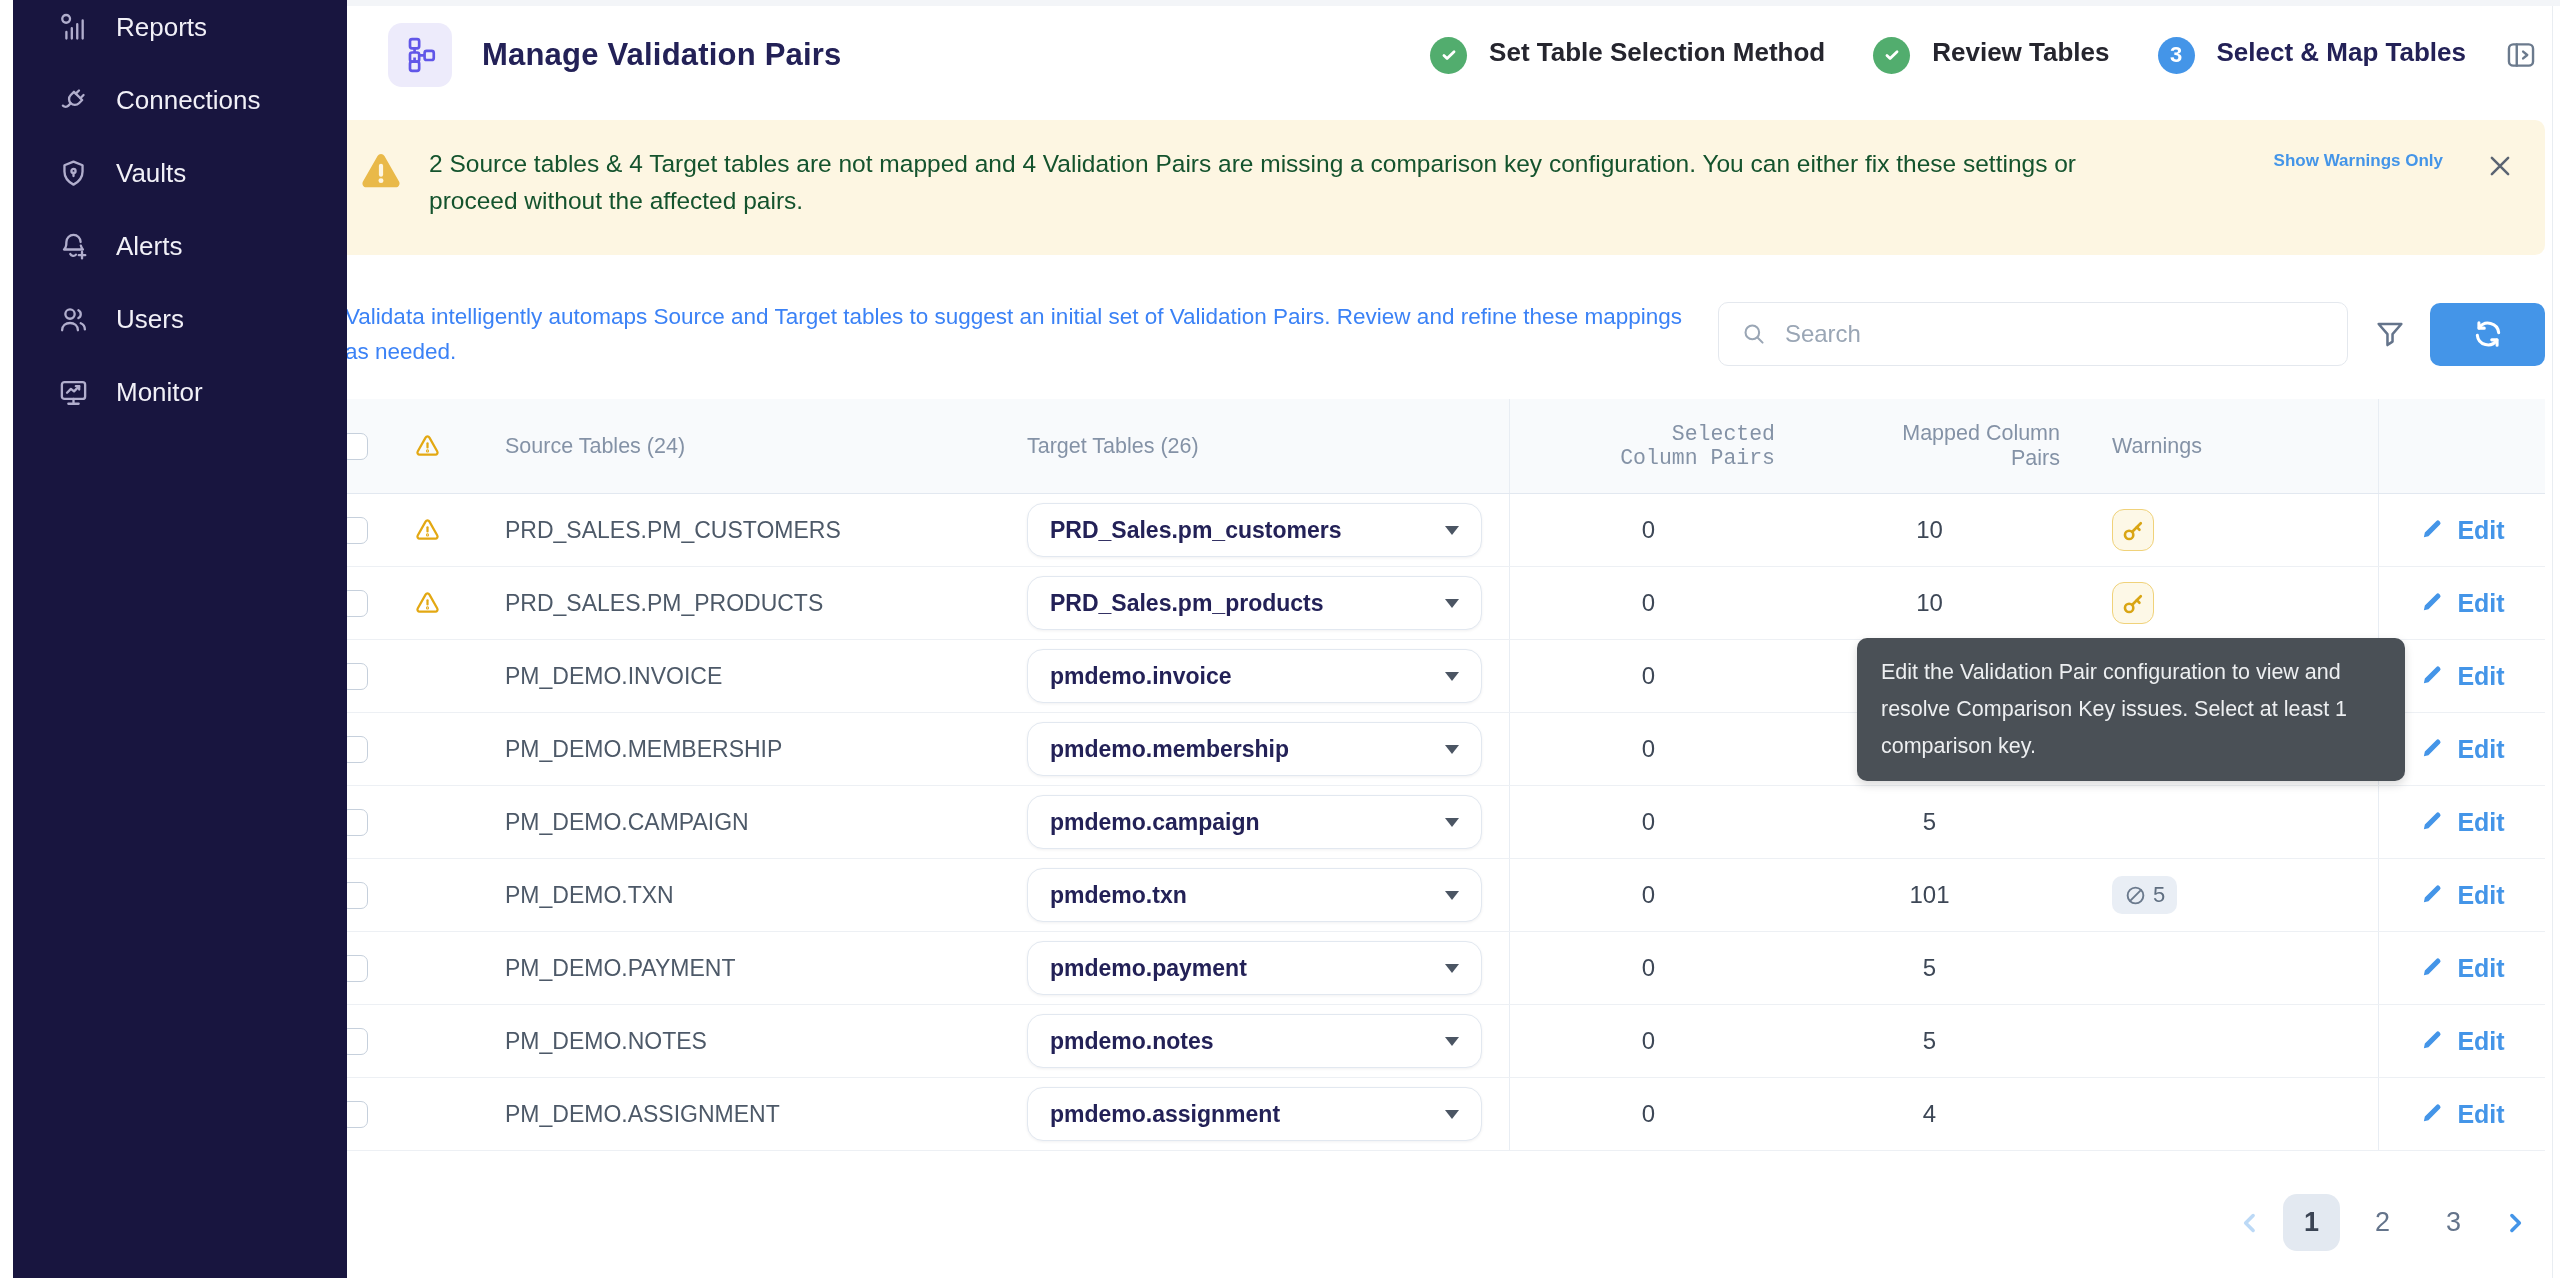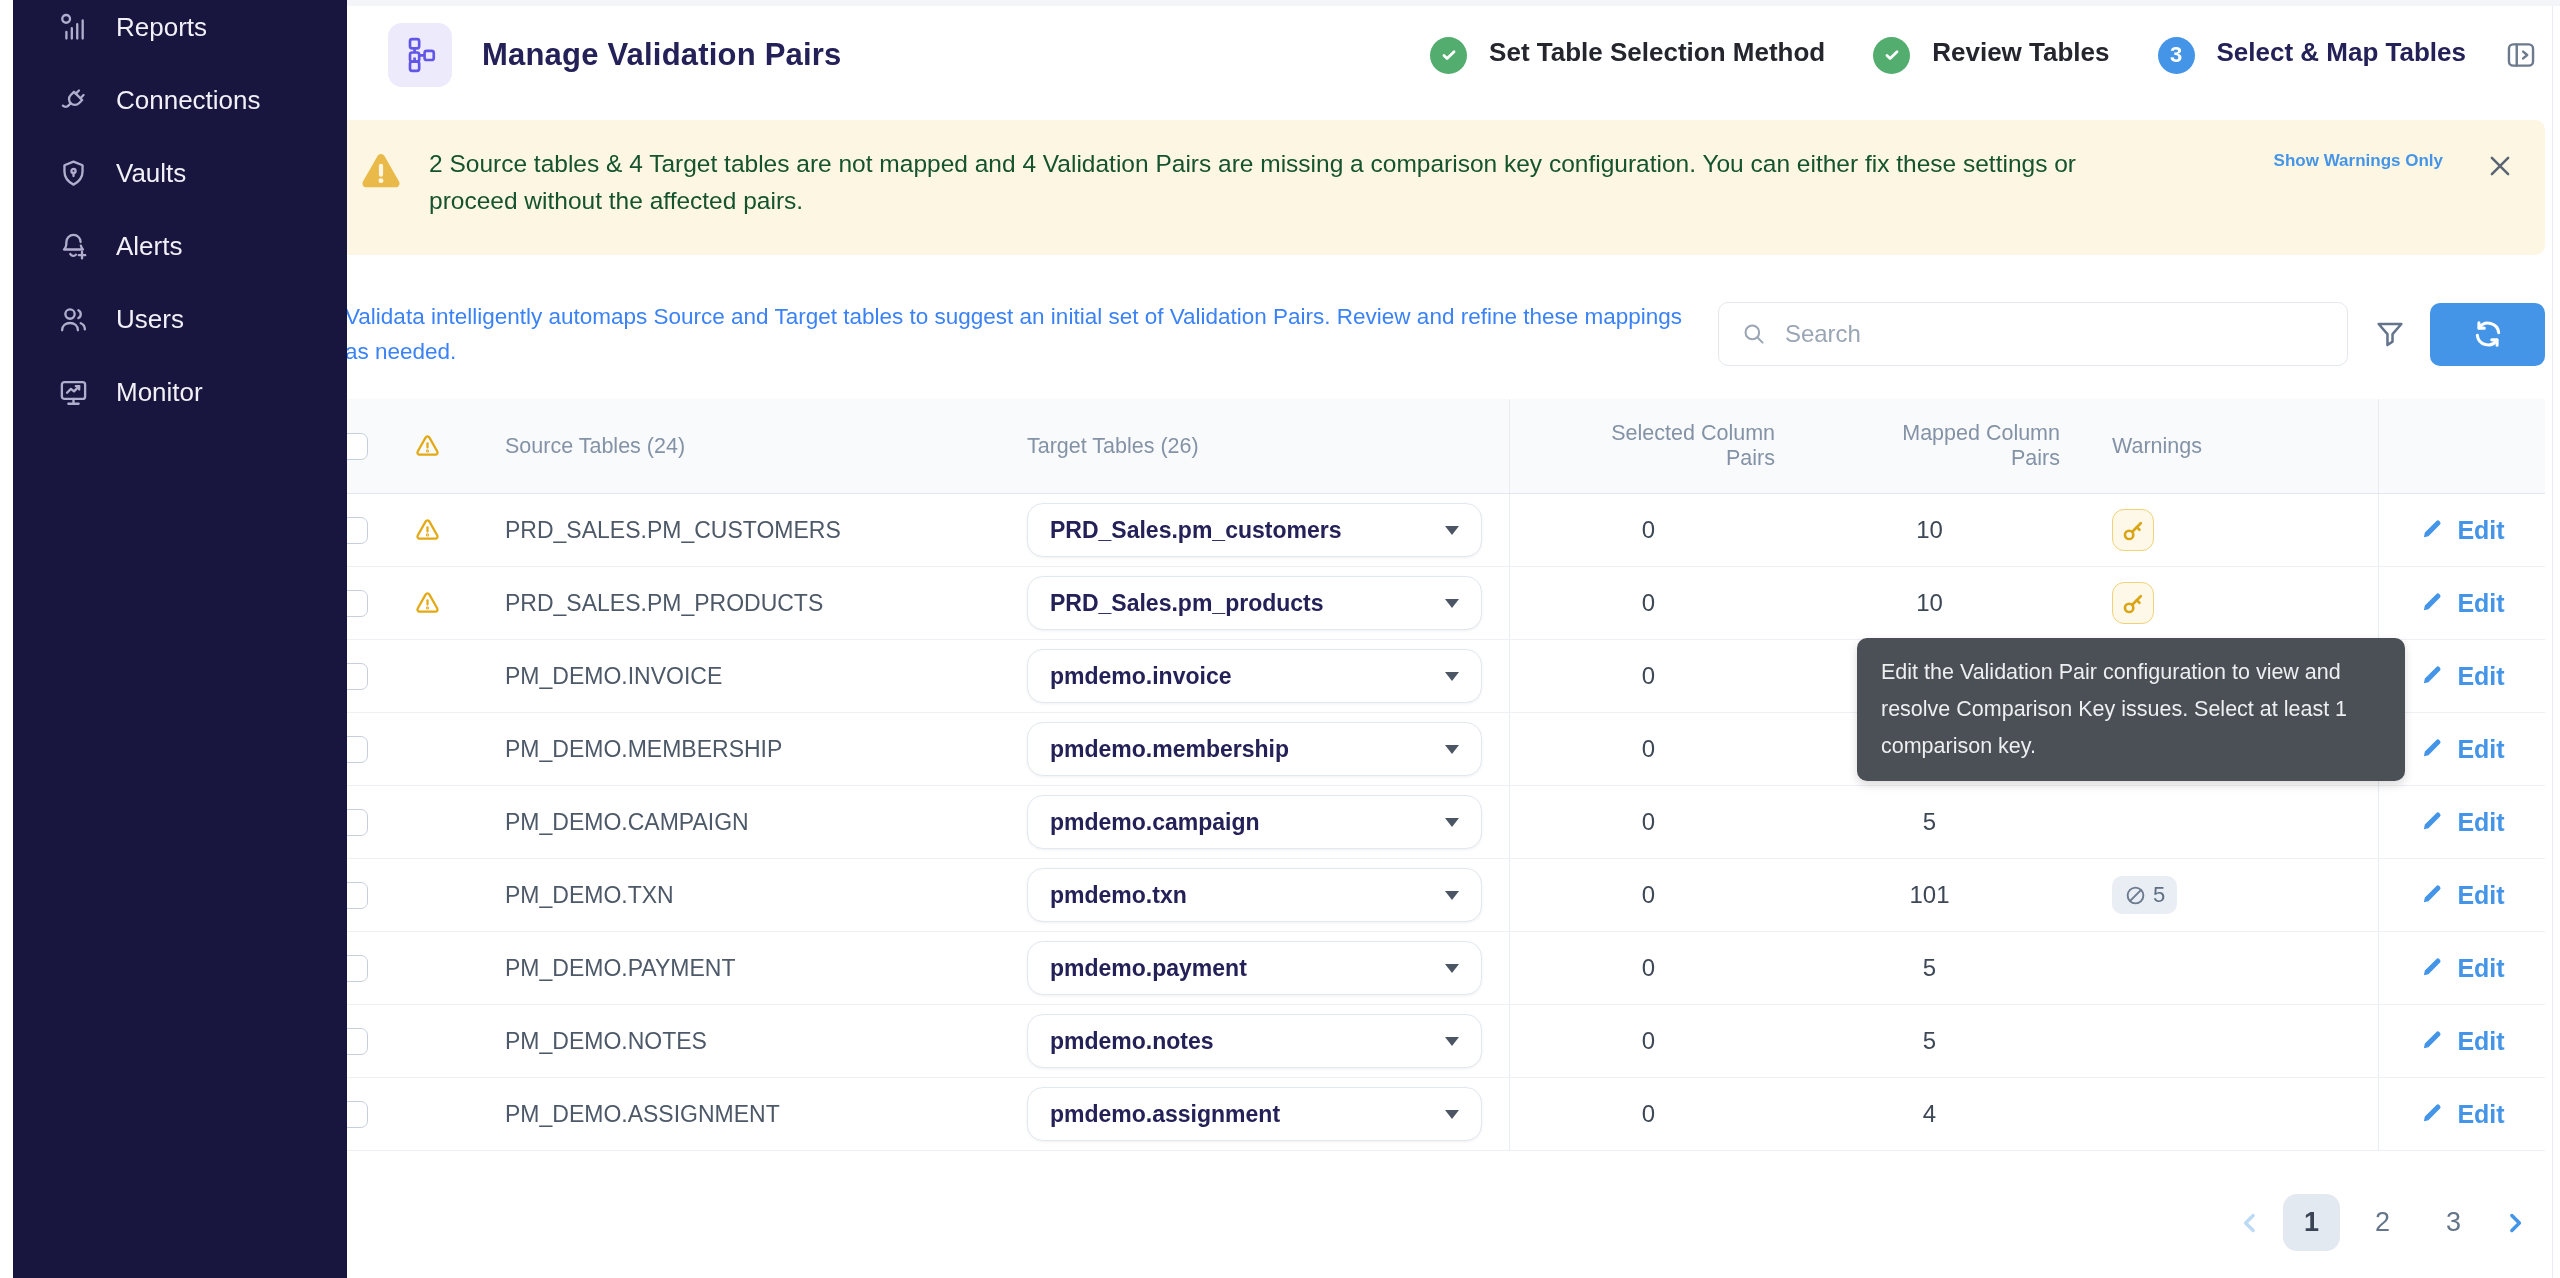--- a/index.html
+++ b/index.html
@@ -59,21 +59,21 @@
   .thead { background:#f8fafc; height:95px; border-bottom:1px solid #e2e8f0;
     color:#8492a6; font-size:21.5px; }
   .trow { height:73px; border-bottom:1px solid #edf0f4; background:#fff; }
   .cell { display:flex; align-items:center; height:100%; }
   .c-check { padding-left:9px; }
   .checkbox { width:27px; height:27px; border:1.5px solid #c6d0dc; border-radius:7px;
     background:#fff; cursor:pointer; flex:none; }
   .c-warn { justify-content:center; }
   .c-source { padding-left:43px; font-size:23px; font-weight:500; color:#4d5968; }
   .h-selected, .h-mapped { justify-content:flex-end; text-align:right; padding-right:12px; }
-  .h-selected span { display:inline-block; max-width:175px; }
+  .h-selected span { display:inline-block; max-width:175px;font-family:Liberation Mono, monospace; }
   .h-mapped span { display:inline-block; max-width:185px; }
   .c-selected, .c-mapped { justify-content:center; font-size:24px; font-weight:500; color:#3d4756; }
   .c-warnings { padding-left:40px; }
   .c-edit { justify-content:center; }
   .div-left { border-left:1px solid #e8edf3; }
 
   .dropdown { width:455px; height:54px; background:#fff; border:1.5px solid #e2e8f0;
     border-radius:16px; box-shadow:0 1px 3px rgba(16,24,40,.06); display:flex; align-items:center;
     padding:0 22px; cursor:pointer; }
   .dd-label { flex:1; font-size:23px; font-weight:bold; color:#232157; white-space:nowrap;

